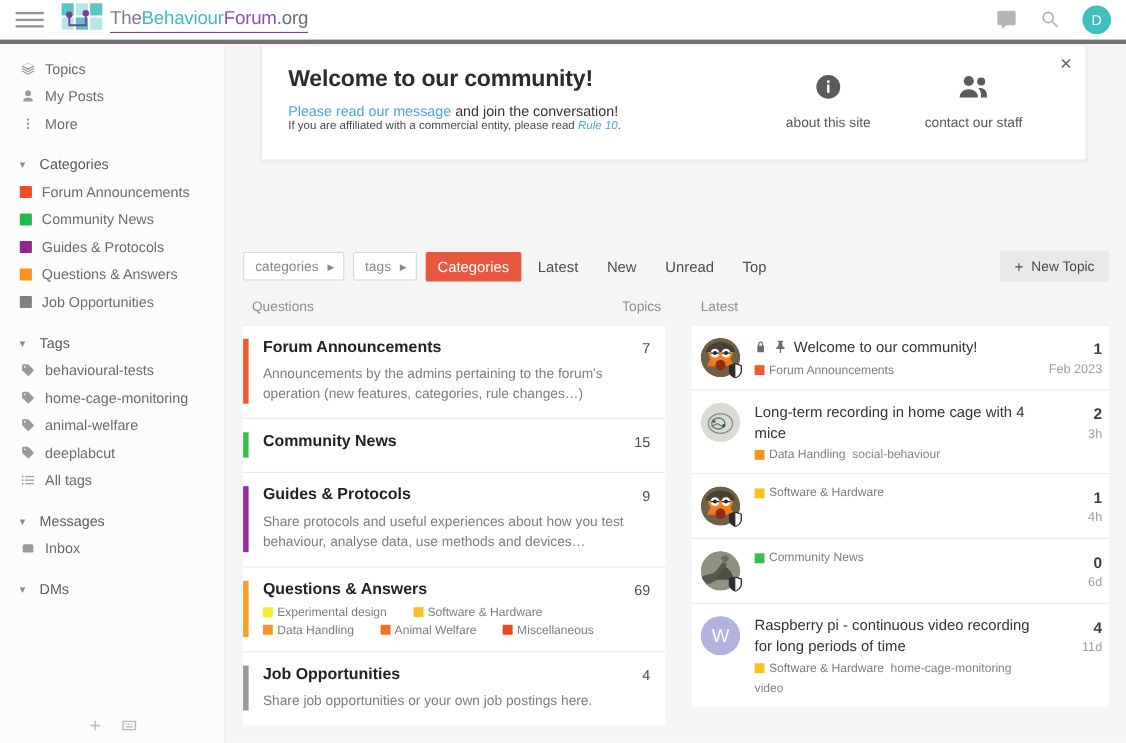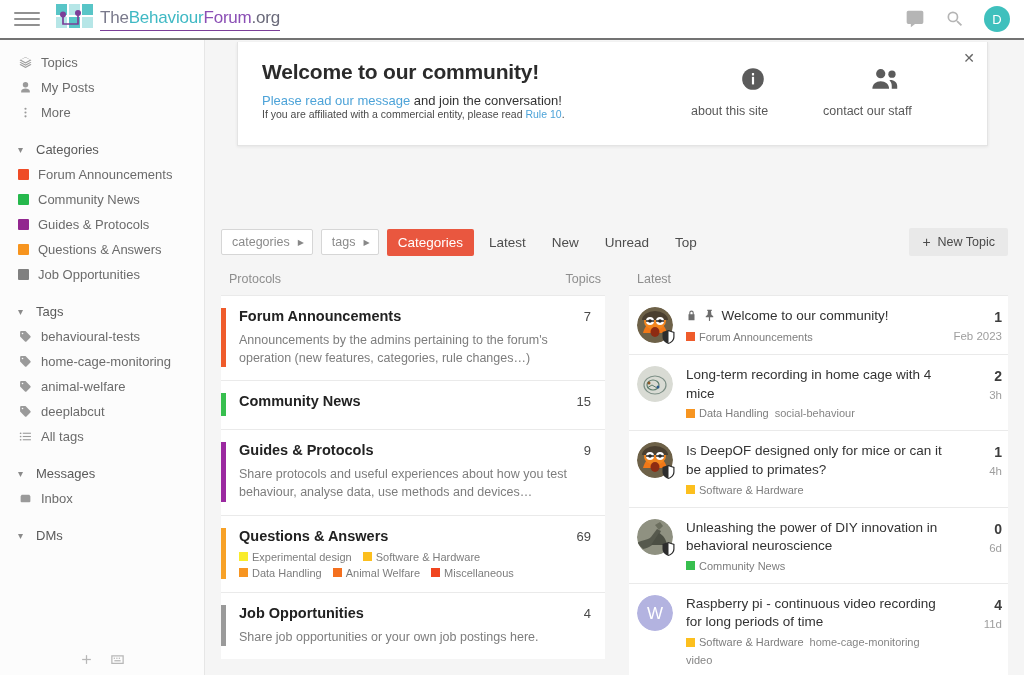--- a/index.html
+++ b/index.html
@@ -12,21 +12,21 @@
     overflow: hidden;
     font-size: 13px;
   }
   .app { display: flex; flex-direction: column; width: 1024px; height: 675px; }
 
   
   .header {
     height: 40px; flex: 0 0 40px;
     display: flex; align-items: center;
     background: #ffffff;
-    border-bottom: 2px solid #737373;
+    border-bottom: 4px solid #737373;
     padding: 0 14px;
   }
   .hamburger { width: 26px; height: 26px; display: flex; flex-direction: column;
     justify-content: center; gap: 4px; cursor: pointer; margin-right: 16px; }
   .hamburger i { display: block; height: 2px; background: #919191; border-radius: 1px; }
   .logo-wrap { display: flex; align-items: center; gap: 6px; }
   .logo-mark { position: relative; width: 38px; height: 30px; }
   .logo-mark .sq { position: absolute; width: 11px; height: 11px; background: #58c5c7; }
   .logo-mark .sq.s1 { left: 0px;  top: 0px; }
   .logo-mark .sq.s2 { left: 13px; top: 0px; background: #b6e6e7;}
@@ -94,25 +94,25 @@
     display: flex; align-items: flex-start;
     padding: 18px 22px 22px 24px;
     min-height: 104px;
   }
   .banner-left { flex: 0 0 auto; max-width: 370px; }
   .banner h1 { margin: 0 0 9px 0; font-size: 21px; font-weight: bold; color: #2b2b2b;
      letter-spacing: -0.2px;}
   .banner .lead { font-size: 13px; color: #333; }
   .banner .lead a { color: #4da3d8; text-decoration: none; }
   .banner .fine { font-size: 10.5px; color: #4a4a4a; }
-  .banner .fine a { color: #4da3d8; text-decoration: none; }
+  .banner .fine a { color: #4da3d8; text-decoration: none; font-style: italic; }
   .banner-actions { margin-left: auto; display: flex; gap: 8px; padding-right: 18px;
       padding-top: 4px; }
   .ba {
-    width: 124px; cursor: pointer; color: #585858; font-size: 12.5px;
+    width: 124px; text-align: center; cursor: pointer; color: #585858; font-size: 12.5px;
   }
   .ba .ba-ico { height: 30px; display: flex; align-items: center; justify-content: center;
       margin-bottom: 10px; }
   .ba .ba-ico svg { fill: #5b5b5b; }
   .banner-close { position: absolute; top: 9px; right: 12px; color: #666;
      font-size: 14px; cursor: pointer; line-height: 1; }
 
   
   .controls { position: absolute; top: 188px; left: 10px; right: 10px;
       display: flex; align-items: center; padding: 0 6px; }
@@ -147,21 +147,21 @@
   .cat-row {
     background: #ffffff; border-top: 1px solid #eaeaea;
     display: flex; padding: 12px 14px 13px 0; position: relative;
   }
   .cat-row:first-of-type { border-top: 1px solid #e4e4e4; }
   .cat-stripe { width: 5px; flex: 0 0 5px; align-self: stretch; margin-right: 13px; }
   .cat-body { flex: 1; min-width: 0; }
   .cat-name { font-size: 14.5px; font-weight: bold; color: #222; margin-bottom: 7px; }
   .cat-desc { font-size: 12.5px; color: #7d7d7d; line-height: 1.45; }
   .cat-count { font-size: 13px; color: #4a4a4a; padding-left: 10px; padding-top: 1px; }
-  .subcats { display: flex; flex-wrap: wrap; gap: 4px 11px; margin-top: 2px; }
+  .subcats { display: flex; flex-wrap: wrap; gap: 4px 24px; margin-top: 2px; }
   .subcat { display: flex; align-items: center; gap: 4px; font-size: 11px; color: #7d7d7d; }
   .subcat .dot { width: 9px; height: 9px; flex: 0 0 9px; }
 
   
   .topic-row {
     background: #ffffff; border-top: 1px solid #eaeaea;
     display: flex; padding: 11px 6px 11px 8px; align-items: flex-start;
   }
   .topic-row:first-of-type { border-top: 1px solid #e4e4e4; }
   .tr-avatar { width: 36px; height: 36px; flex: 0 0 36px; border-radius: 50%;
@@ -436,21 +436,21 @@
         <div class="new-topic">
           <span class="plus">+</span>
           <span>New Topic</span>
         </div>
       </div>
 
       <div class="cols">
 
         <div class="col-cat">
           <div class="col-head">
-            <span>Protocols</span>
+            <span>Questions</span>
             <span class="ch-topics">Topics</span>
           </div>
 
           <div class="cat-row">
             <div class="cat-stripe" style="background:#ef5b2b"></div>
             <div class="cat-body">
               <div class="cat-name">Forum Announcements</div>
               <div class="cat-desc">Announcements by the admins pertaining to the forum's operation (new features, categories, rule changes…)</div>
             </div>
             <div class="cat-count">7</div>
@@ -617,23 +617,20 @@
                 </svg>
               </span>
               <span class="shield">
                 <svg width="13" height="14" viewBox="0 0 13 14">
                     <path d="M6.5 0L12.5 2v5c0 3.5-3 6-6 7-3-1-6-3.5-6-7V2z" fill="#2d2d2d"></path>
                     <path d="M6.5 1.2V13c2.4-.9 4.8-3 4.8-6V2.8z" fill="#fff"></path>
                   </svg>
               </span>
             </div>
             <div class="tr-main">
-              <div class="tr-title">
-                <span>Is DeepOF designed only for mice or can it be applied to primates?</span>
-              </div>
               <div class="tr-meta">
                 <span class="tr-cat">
                   <span class="dot" style="background:#fcbf1e"></span>
                   <span>Software &amp; Hardware</span>
                 </span>
               </div>
             </div>
             <div class="tr-right">
               <div class="tr-replies">1</div>
               <div class="tr-age">4h</div>
@@ -651,23 +648,20 @@
                 </svg>
               </span>
               <span class="shield">
                 <svg width="13" height="14" viewBox="0 0 13 14">
                     <path d="M6.5 0L12.5 2v5c0 3.5-3 6-6 7-3-1-6-3.5-6-7V2z" fill="#2d2d2d"></path>
                     <path d="M6.5 1.2V13c2.4-.9 4.8-3 4.8-6V2.8z" fill="#fff"></path>
                   </svg>
               </span>
             </div>
             <div class="tr-main">
-              <div class="tr-title">
-                <span>Unleashing the power of DIY innovation in behavioral neuroscience</span>
-              </div>
               <div class="tr-meta">
                 <span class="tr-cat">
                   <span class="dot" style="background:#37bf4e"></span>
                   <span>Community News</span>
                 </span>
               </div>
             </div>
             <div class="tr-right">
               <div class="tr-replies">0</div>
               <div class="tr-age">6d</div>

